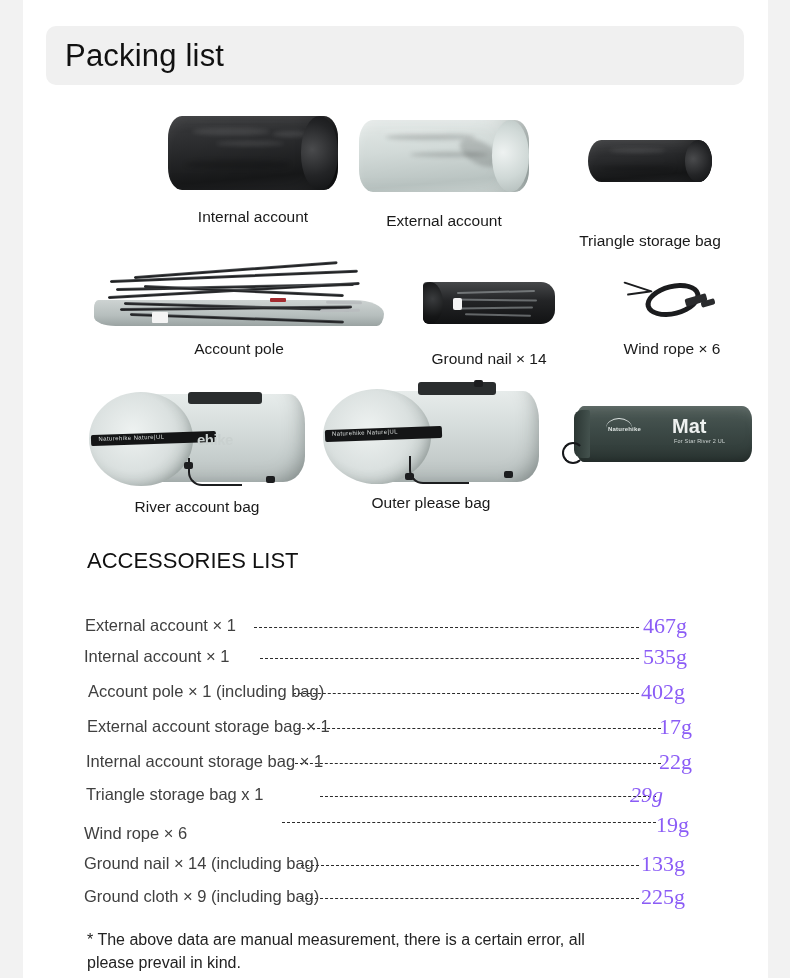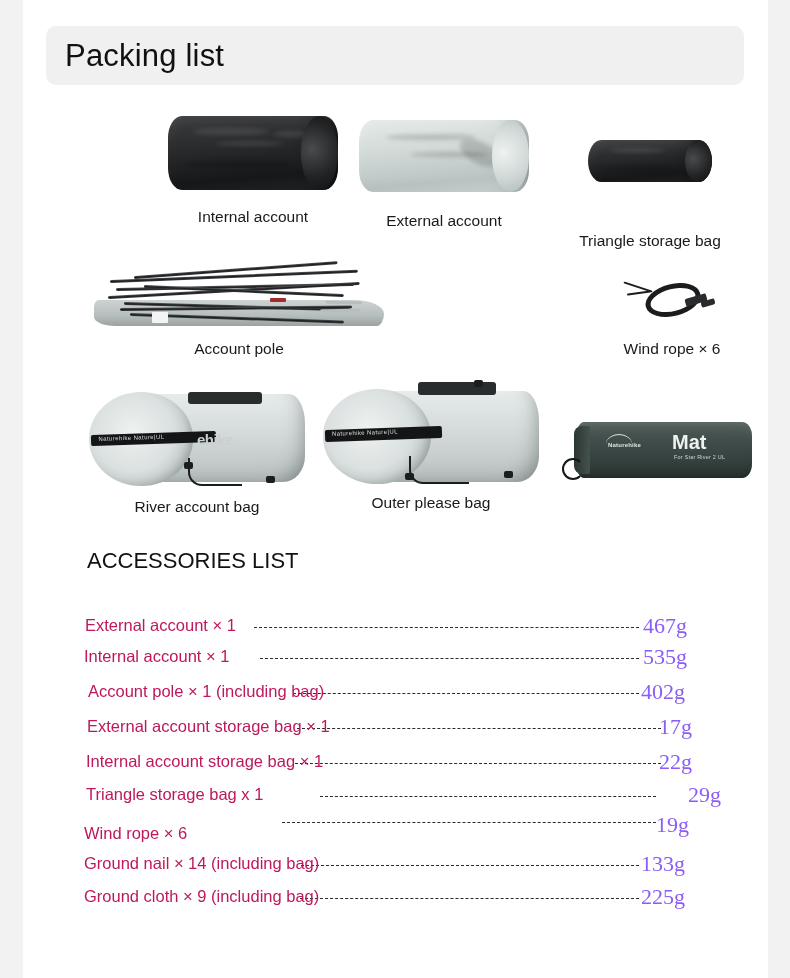--- a/index.html
+++ b/index.html
@@ -355,21 +355,21 @@
   .acc-row {
     position: absolute;
     left: 0;
     width: 722px;
     height: 31px;
   }
   .acc-name {
     position: absolute;
     top: 0;
     font-size: 16.5px;
-    color: #be185d;
+    color: #404040;
     white-space: nowrap;
     z-index: 2;
   }
   .acc-lead {
     position: absolute;
     top: 11px;
     height: 0;
     border-top: 1.4px dashed #2b2b2b;
     z-index: 1;
   }
@@ -457,20 +457,33 @@
             <div class="pole" style="left:50px; top:17px; width:200px; transform:rotate(2.6deg);"></div>
             <div class="pole" style="left:36px; top:45px; width:214px; transform:rotate(2.0deg);"></div>
             <div class="pole-tip" style="left:232px; top:33px; width:36px; transform:rotate(1.2deg);"></div>
             <div class="pole-tip" style="left:226px; top:41px; width:40px; transform:rotate(-0.8deg);"></div>
             <div class="pole-red" style="left:176px; top:30px;"></div>
             <div class="tag" style="left:58px; bottom:3px; width:16px; height:11px;"></div>
           </div>
           <div class="plabel" style="margin-top:14px;">Account pole</div>
         </div>
 
+        <div class="pcell" style="left:348px; top:18px; width:190px;">
+          <div class="pimg" style="width:132px;height:54px;">
+            <div class="nails" style="width:132px;height:42px;margin-top:10px;">
+              <div class="nail-knot"></div>
+              <div class="nail-line" style="left:34px; top:9px; width:78px; transform:rotate(-1.6deg);"></div>
+              <div class="nail-line" style="left:30px; top:17px; width:84px; transform:rotate(0.6deg);"></div>
+              <div class="nail-line" style="left:36px; top:25px; width:74px; transform:rotate(-0.8deg);"></div>
+              <div class="nail-line" style="left:42px; top:32px; width:66px; transform:rotate(1.2deg);"></div>
+              <div class="nail-hole" style="left:30px; top:16px; width:9px; height:12px;"></div>
+            </div>
+          </div>
+          <div class="plabel" style="margin-top:14px;">Ground nail × 14</div>
+        </div>
 
         <div class="pcell" style="left:538px; top:18px; width:176px;">
           <div class="pimg rope" style="width:110px;height:54px;">
             <div class="rope-coil" style="left:28px; top:12px; width:46px; height:22px;"></div>
             <div class="rope-tail" style="left:6px; top:14px; width:30px; transform:rotate(18deg);"></div>
             <div class="rope-tail" style="left:10px; top:20px; width:24px; transform:rotate(-8deg);"></div>
             <div class="rope-clip" style="left:68px; top:24px; width:22px; height:8px;"></div>
             <div class="rope-clip" style="left:84px; top:28px; width:14px; height:6px;"></div>
           </div>
           <div class="plabel" style="margin-top:14px;">Wind rope × 6</div>
@@ -506,21 +519,21 @@
             </div>
             <div class="sack-cord" style="left:40%; top:70%; width:58px; height:26px;"></div>
             <div class="sack-tog" style="left:38%; top:86%;"></div>
             <div class="sack-tog" style="left:84%; top:84%;"></div>
           </div>
           <div class="plabel" style="margin-top:6px;">Outer please bag</div>
         </div>
 
         <div class="pcell" style="left:500px; top:30px; width:222px;">
           <div class="pimg" style="width:190px;height:84px;">
-            <div class="mat" style="width:176px;height:56px;margin-left:14px;margin-top:26px;">
+            <div class="mat" style="width:176px;height:56px;margin-left:14px;margin-top:10px;">
               <div class="mat-left"></div>
               <div class="mat-arc" style="left:30px; top:12px;"></div>
               <div class="mat-brand" style="left:32px; top:20px;">Naturehike</div>
               <div class="mat-word" style="left:96px; top:9px; font-size:20px;">Mat</div>
               <div class="mat-sub" style="left:98px; top:32px;">For Star River 2 UL</div>
             </div>
             <div class="mat-cord" style="left:0px; top:36px; width:18px; height:18px;"></div>
           </div>
         </div>
       </div>
@@ -558,21 +571,21 @@
 
       <div class="acc-row" style="top:136px;">
         <div class="acc-name" style="left:40px;">Internal account storage bag × 1</div>
         <div class="acc-lead" style="left:249px; width:366px;"></div>
         <div class="acc-weight" style="left:556px;">22g</div>
       </div>
 
       <div class="acc-row" style="top:169px;">
         <div class="acc-name" style="left:40px;">Triangle storage bag x 1</div>
         <div class="acc-lead" style="left:274px; width:336px;"></div>
-        <div class="acc-weight" style="left:585px;">29g</div>
+        <div class="acc-weight" style="left:527px;font-style:italic;">29g</div>
       </div>
 
       <div class="acc-row" style="top:202px;">
         <div class="acc-name" style="left:38px; top:6px;">Wind rope × 6</div>
         <div class="acc-lead" style="left:236px; width:374px; top:4px;"></div>
         <div class="acc-weight" style="left:553px; top:-6px;">19g</div>
       </div>
 
       <div class="acc-row" style="top:238px;">
         <div class="acc-name" style="left:38px;">Ground nail × 14 (including bag)</div>
@@ -580,15 +593,16 @@
         <div class="acc-weight" style="left:549px;">133g</div>
       </div>
 
       <div class="acc-row" style="top:271px;">
         <div class="acc-name" style="left:38px;">Ground cloth × 9 (including bag)</div>
         <div class="acc-lead" style="left:254px; width:339px;"></div>
         <div class="acc-weight" style="left:549px;">225g</div>
       </div>
     </div>
 
+    <div class="note">* The above data are manual measurement, there is a certain error, all please prevail in kind.</div>
 
   </div>
 </div>
 
 </body></html>

